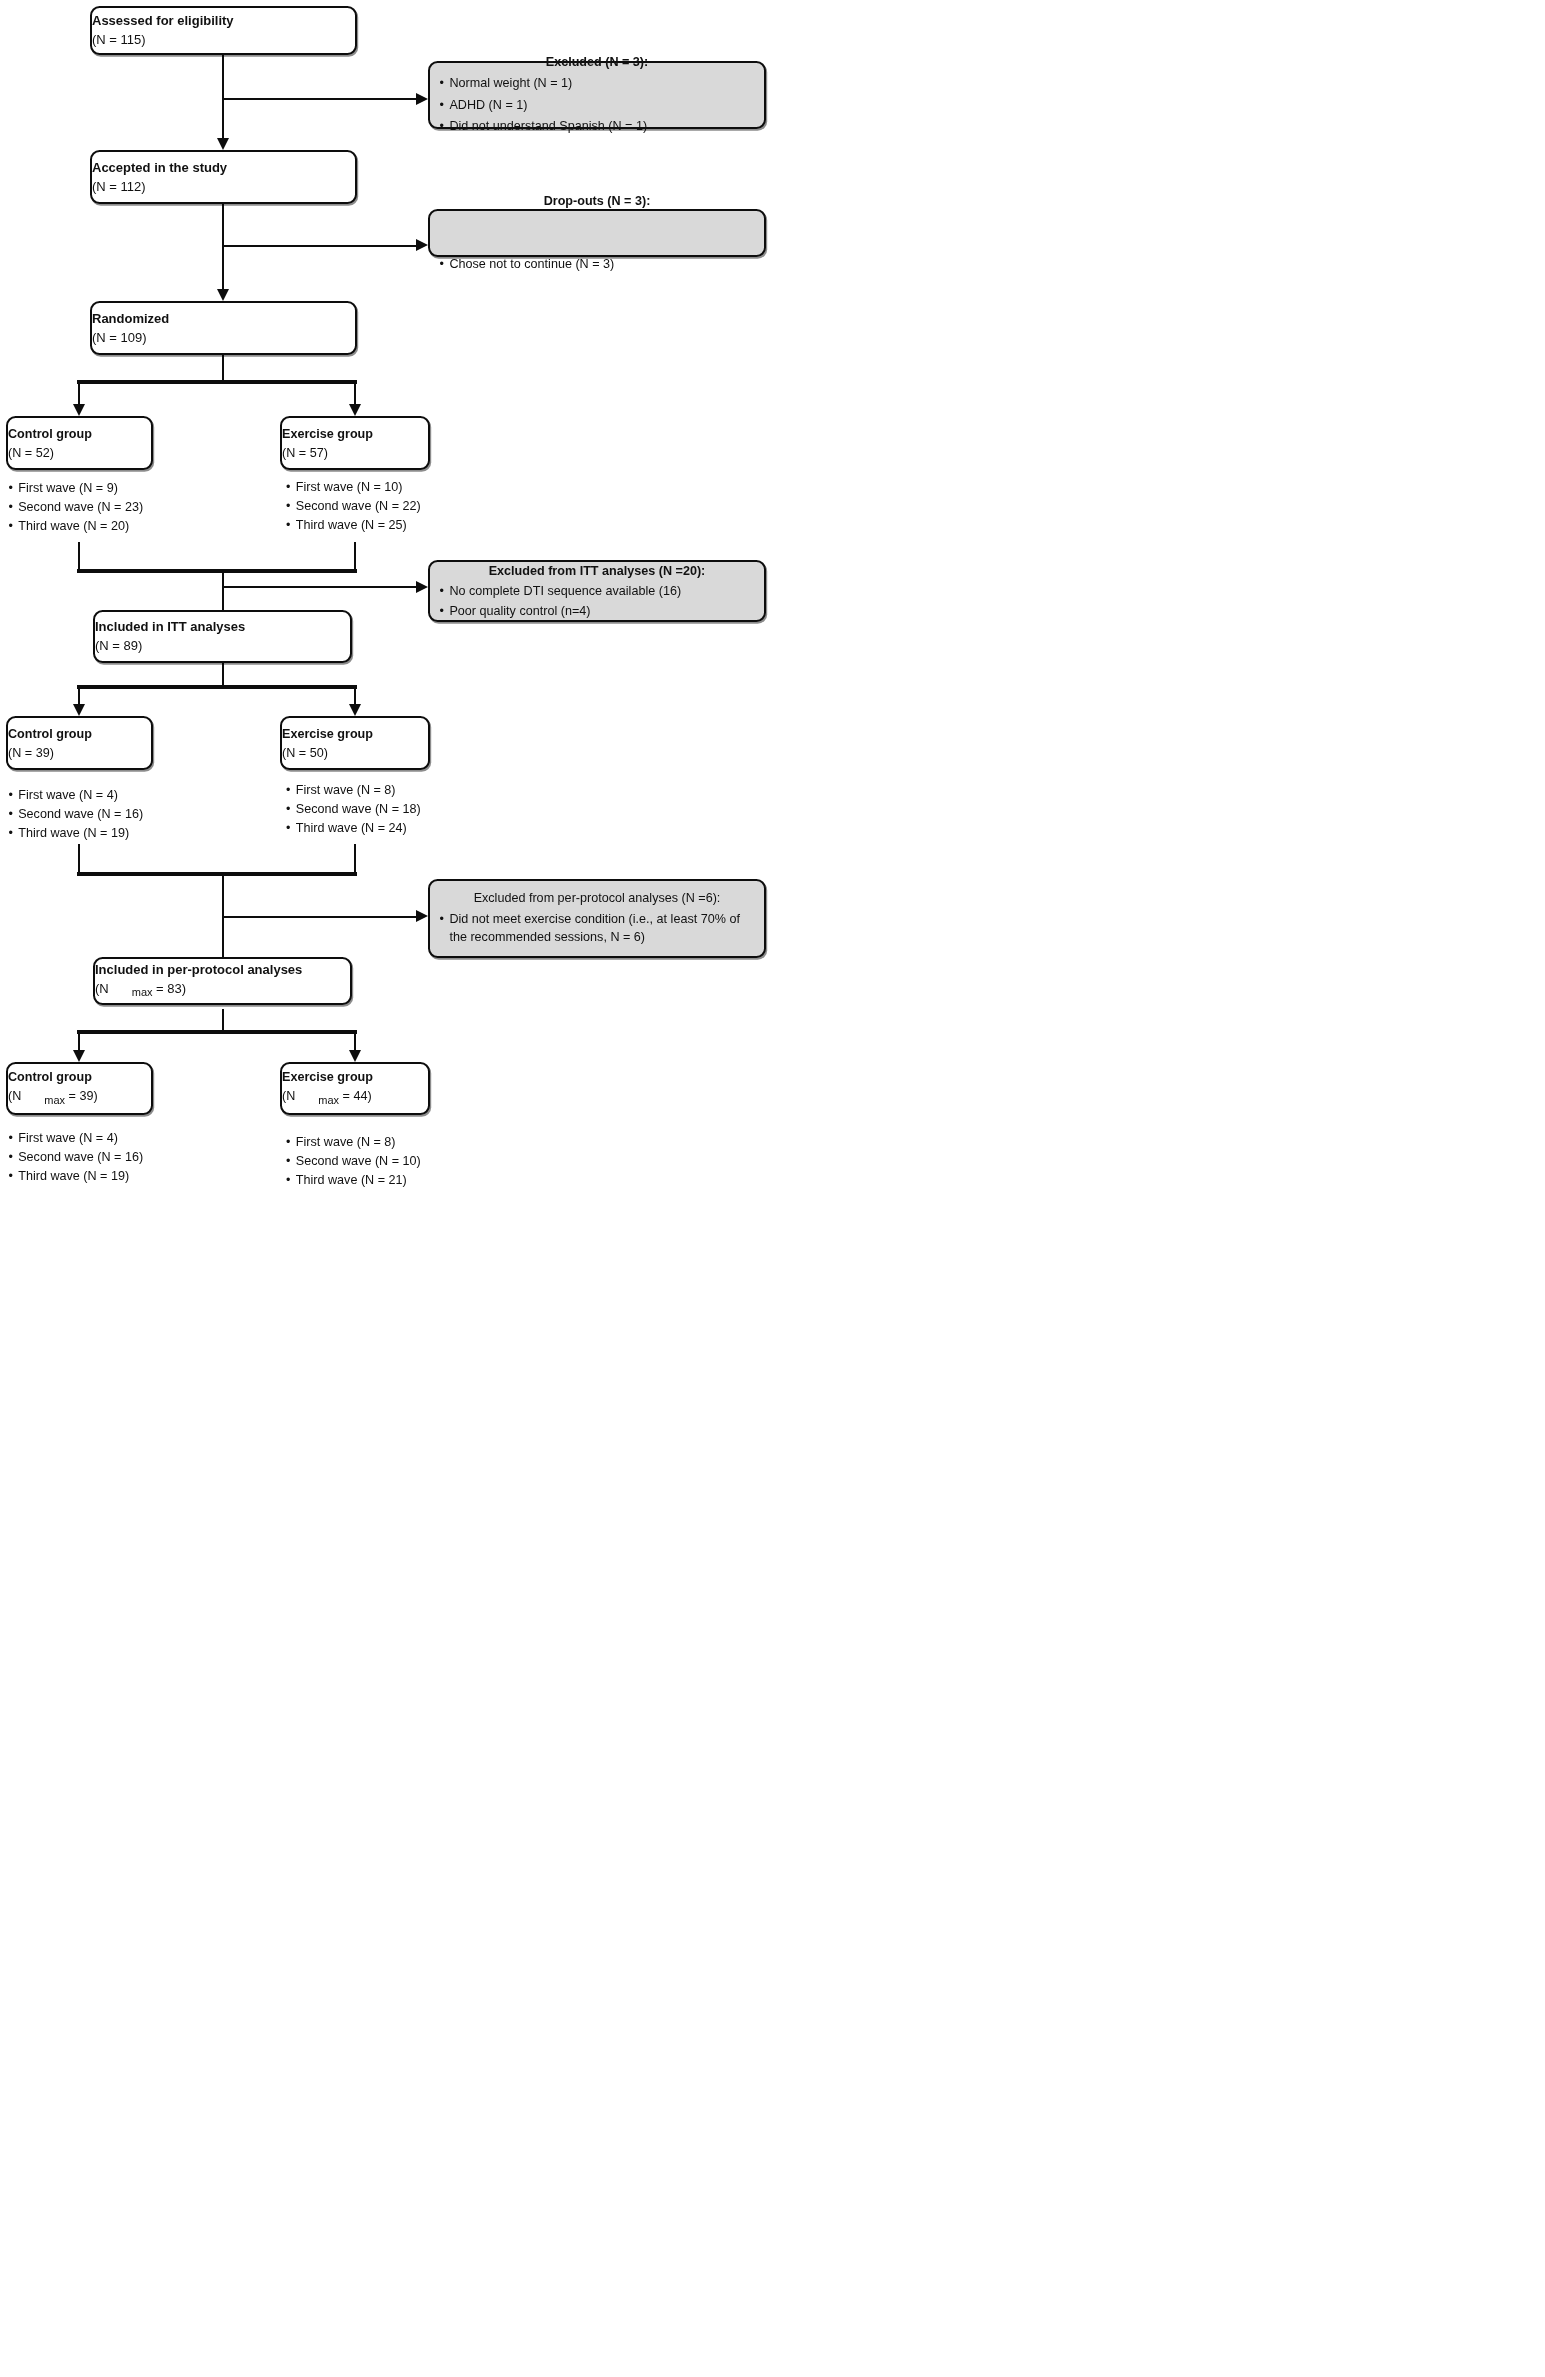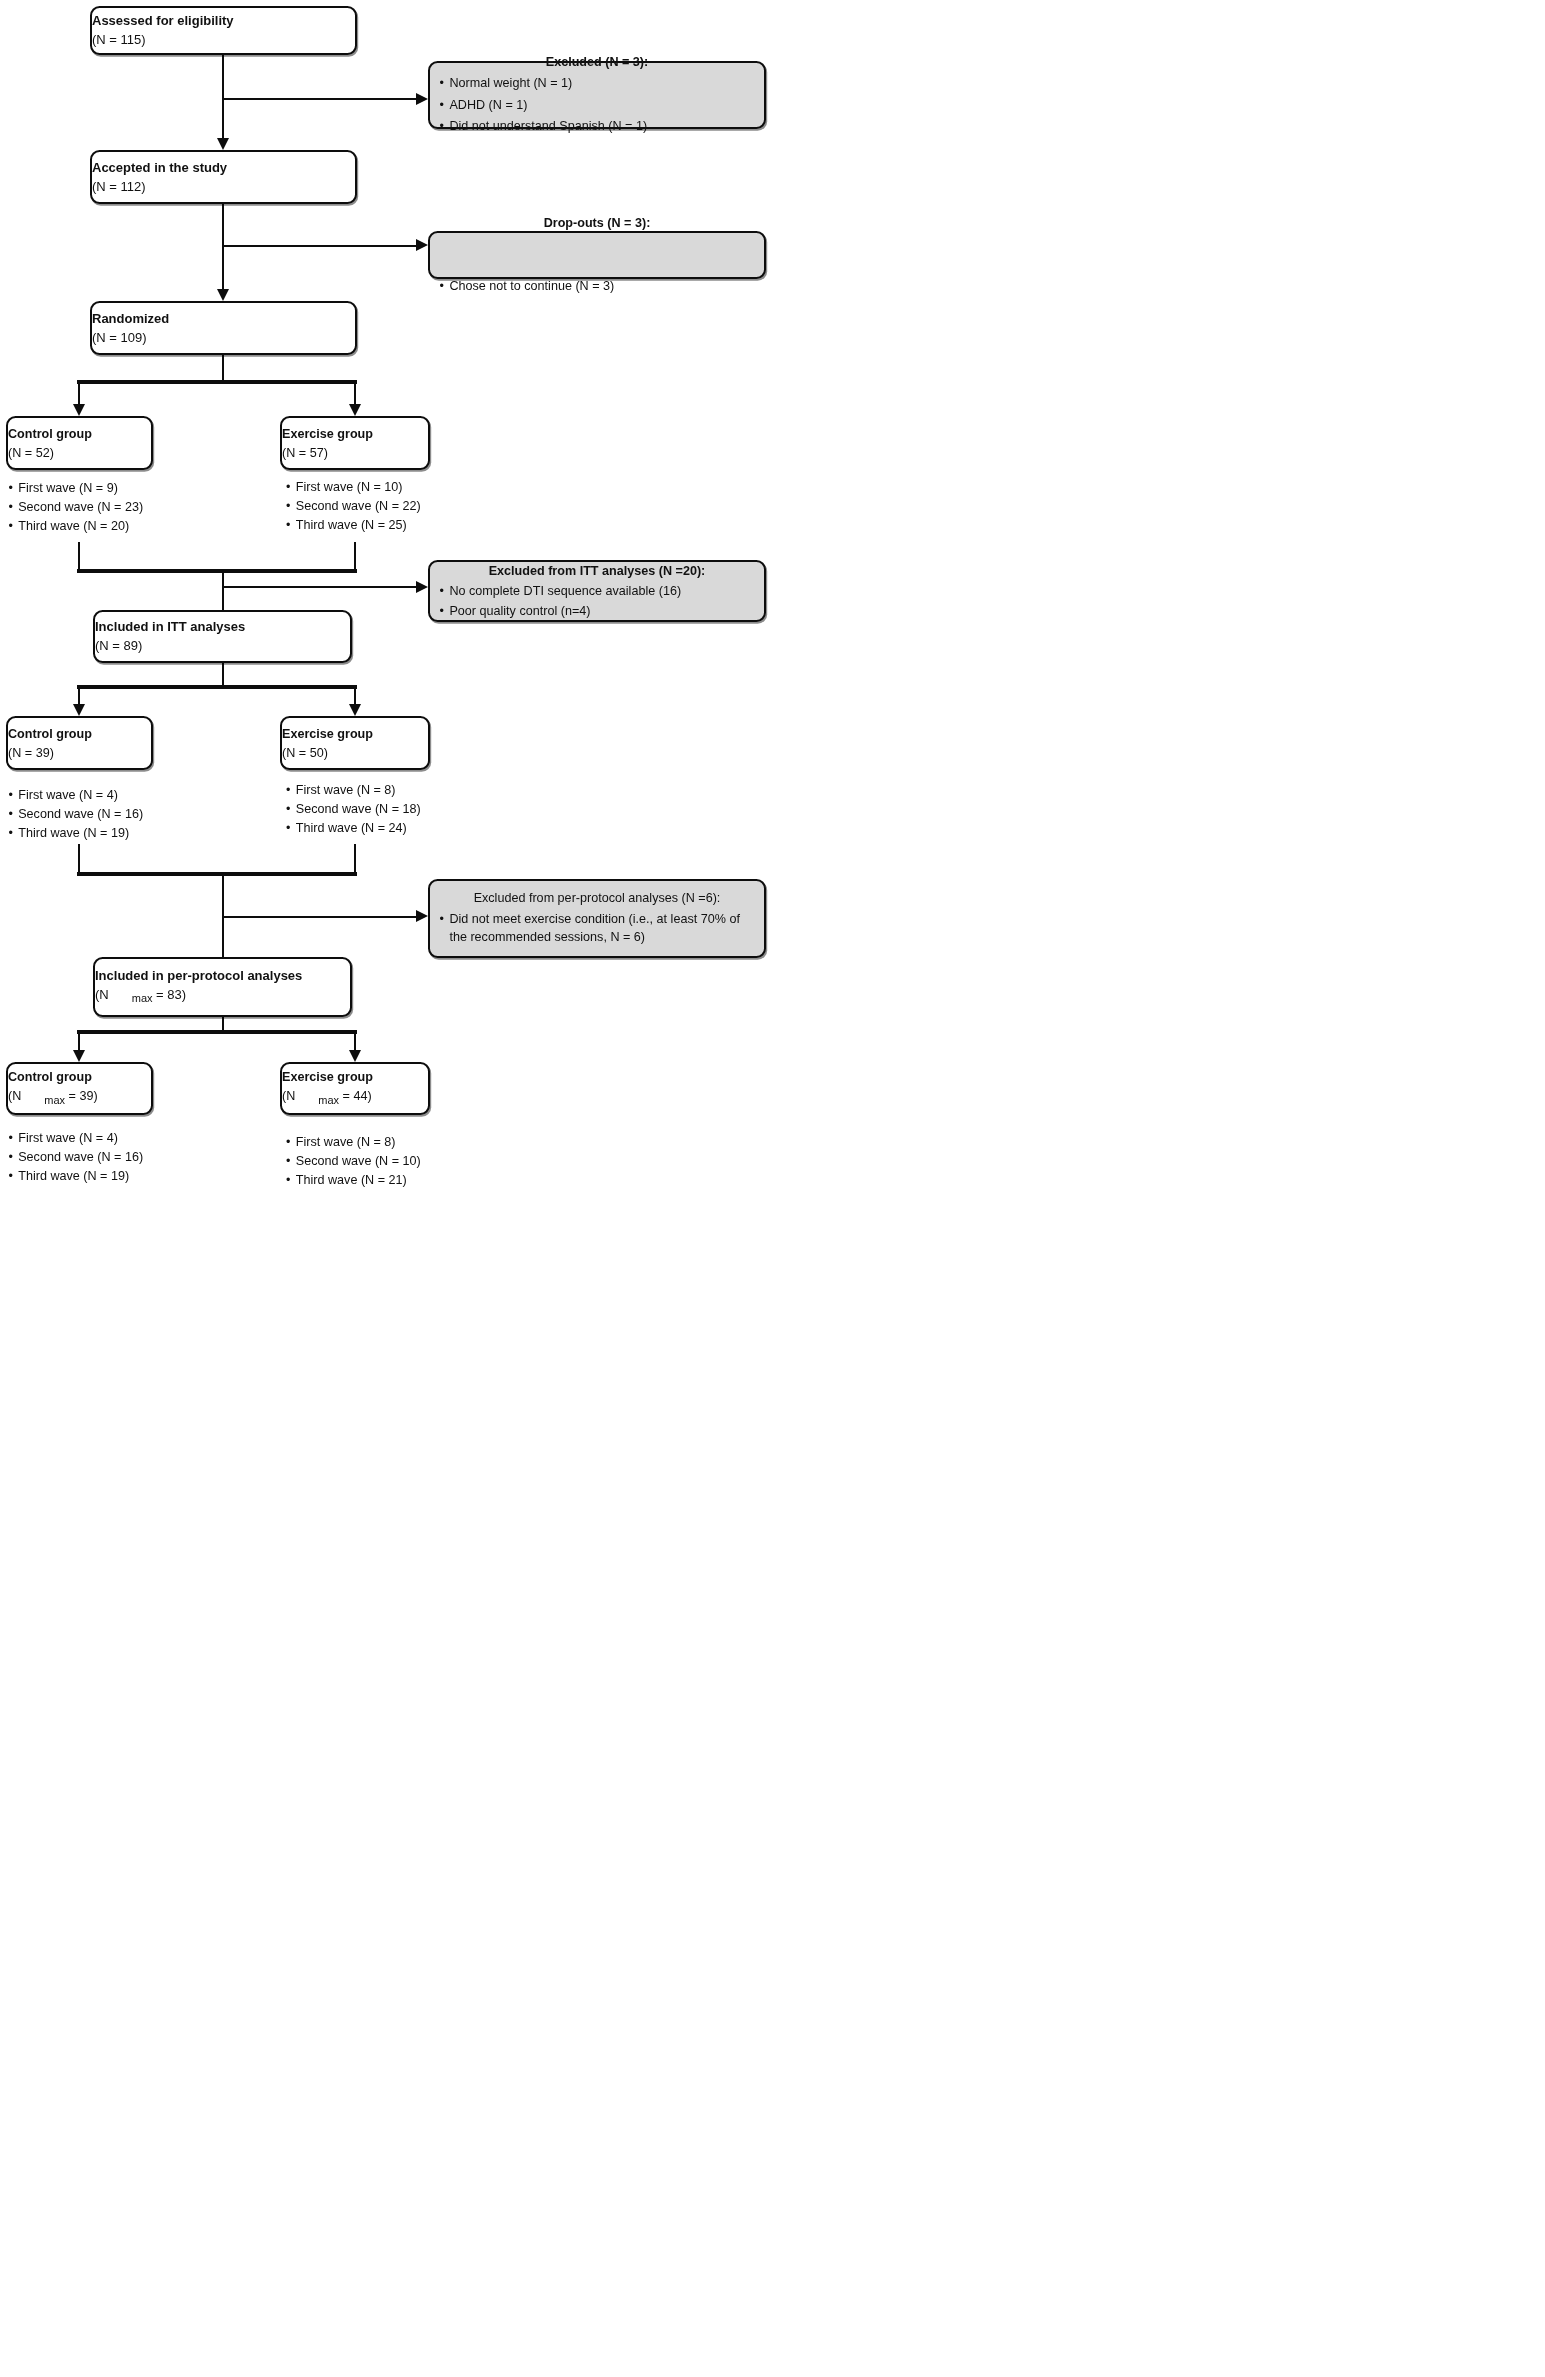--- a/index.html
+++ b/index.html
@@ -105,21 +105,21 @@
       <span class="blt">•</span>
       <span>Did not understand Spanish (N = 1)</span>
     </div>
   </div>
 
   <div class="box" style="left:90px;top:150px;width:267px;height:54px;">
     <div class="title">Accepted in the study</div>
     <div class="nval">(N = 112)</div>
   </div>
 
-  <div class="box gray" style="left:428px;top:231px;width:338px;height:48px;gap:45px;">
+  <div class="box gray" style="left:428px;top:209px;width:338px;height:48px;gap:45px;">
     <div class="title" style="font-weight:700;">Drop-outs (N = 3):</div>
     <div class="g-item" style="line-height:17.4px;">
       <span class="blt">•</span>
       <span>Chose not to continue (N = 3)</span>
     </div>
   </div>
 
   <div class="box" style="left:90px;top:301px;width:267px;height:54px;">
     <div class="title">Randomized</div>
     <div class="nval">(N = 109)</div>
@@ -219,21 +219,21 @@
   </div>
 
   <div class="box gray" style="left:428px;top:879px;width:338px;height:79px;">
     <div class="title" style="font-weight:400;">Excluded from per-protocol analyses (N =6):</div>
     <div class="g-item" style="line-height:18.6px;">
       <span class="blt">•</span>
       <span>Did not meet exercise condition (i.e., at least 70% of the recommended sessions, N = 6)</span>
     </div>
   </div>
 
-  <div class="box" style="left:93px;top:957px;width:259px;height:60px;">
+  <div class="box" style="left:93px;top:957px;width:259px;height:48px;">
     <div class="title">Included in per-protocol analyses</div>
     <div class="nval"><span>(N</span><span class="sub">max</span><span> = 83)</span></div>
   </div>
 
   <div class="box group" style="left:6px;top:1062px;width:147px;height:53px;">
     <div class="title">Control group</div>
     <div class="nval"><span>(N</span><span class="sub">max</span><span> = 39)</span></div>
   </div>
   <div class="box group" style="left:280px;top:1062px;width:150px;height:53px;">
     <div class="title">Exercise group</div>

